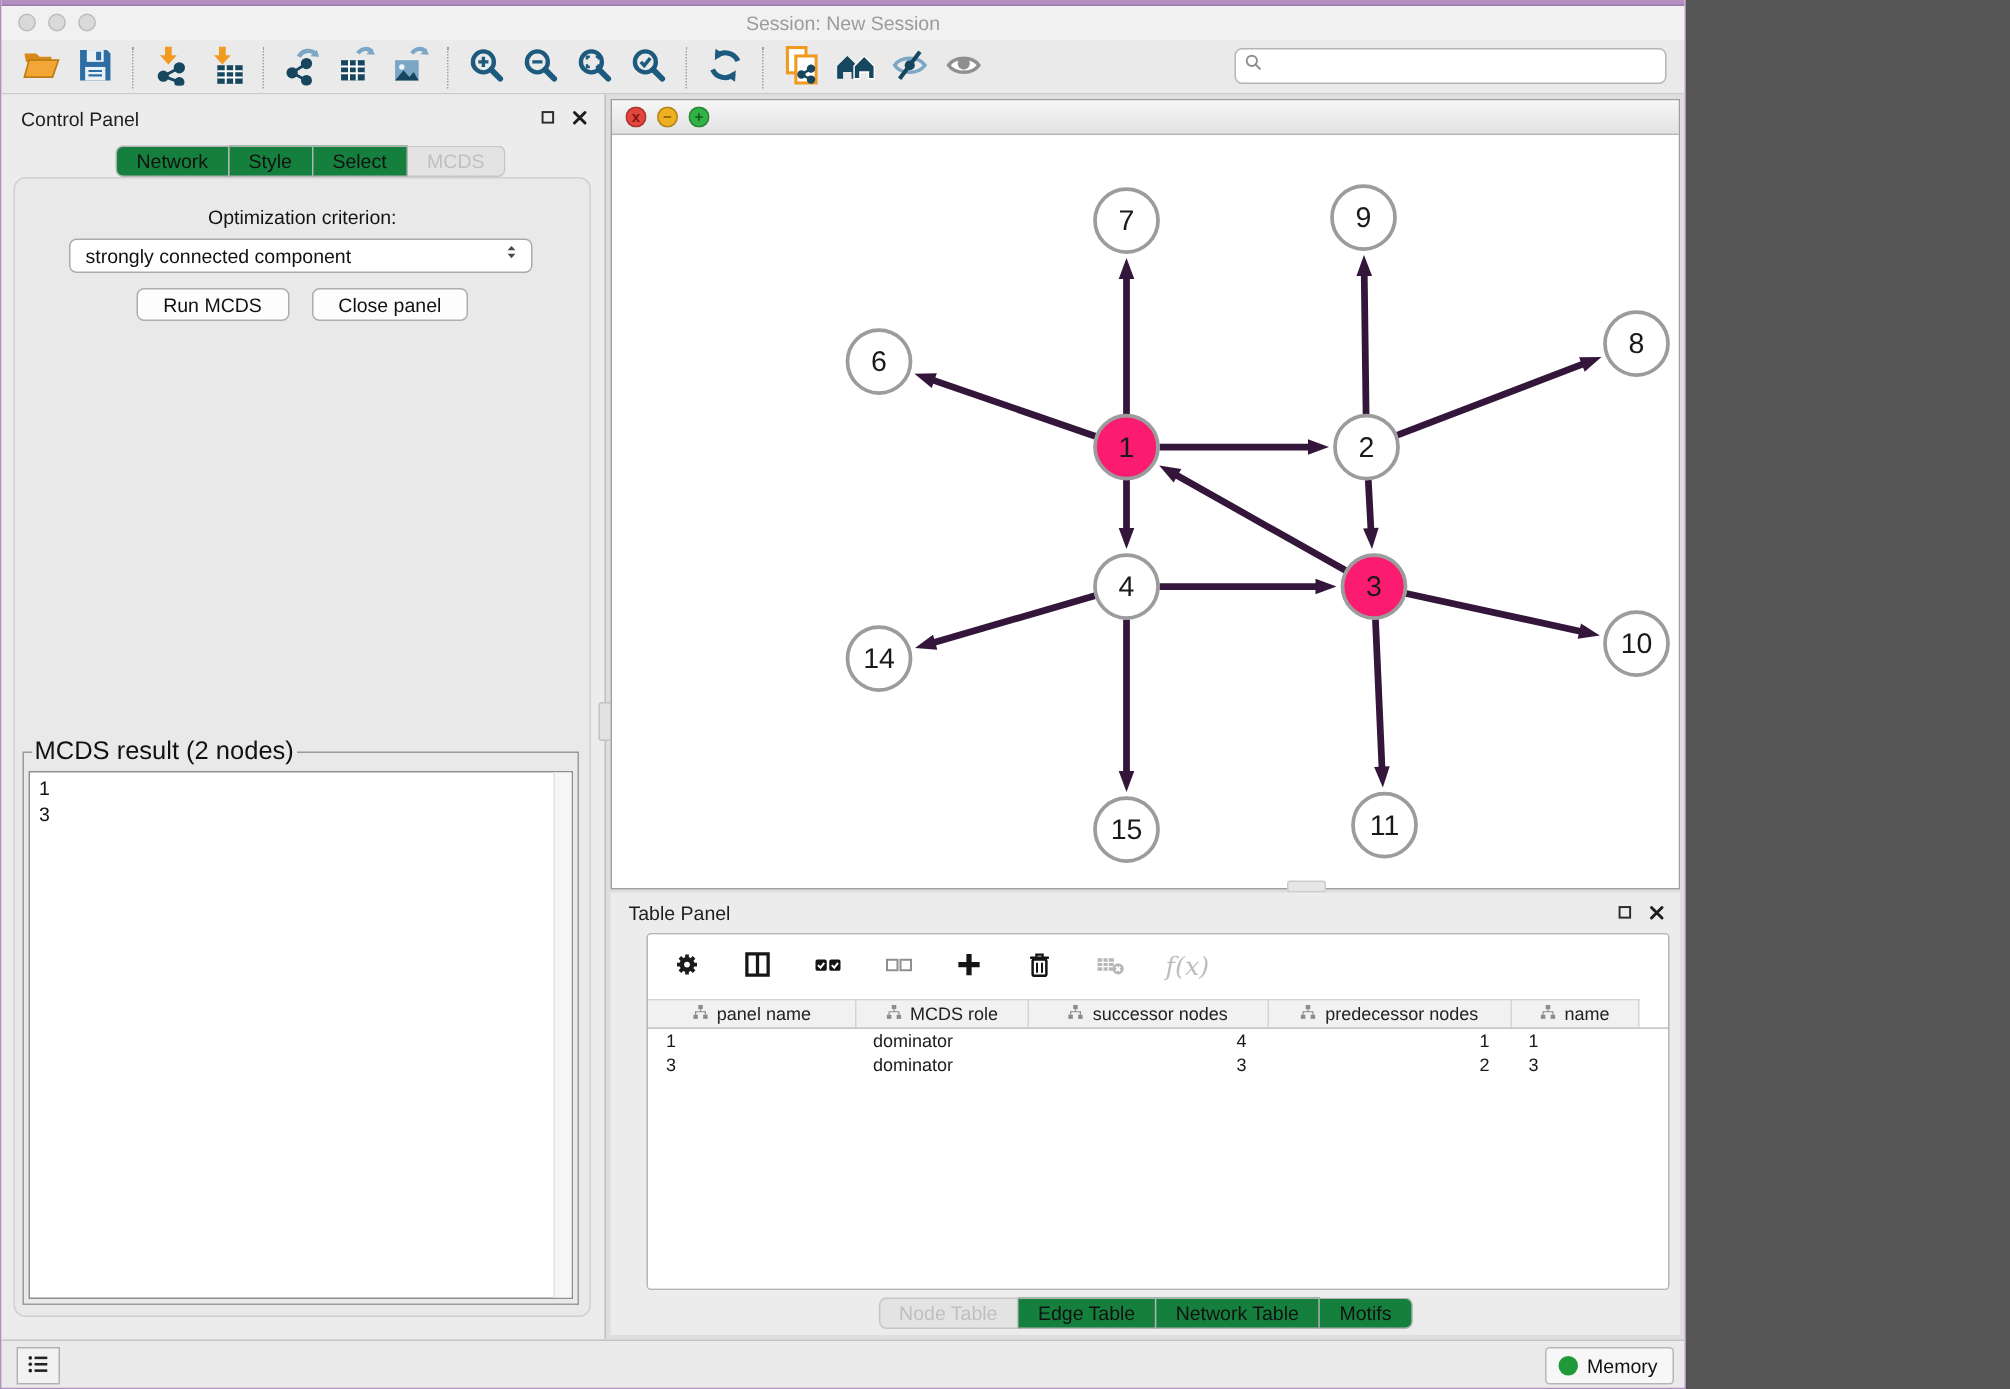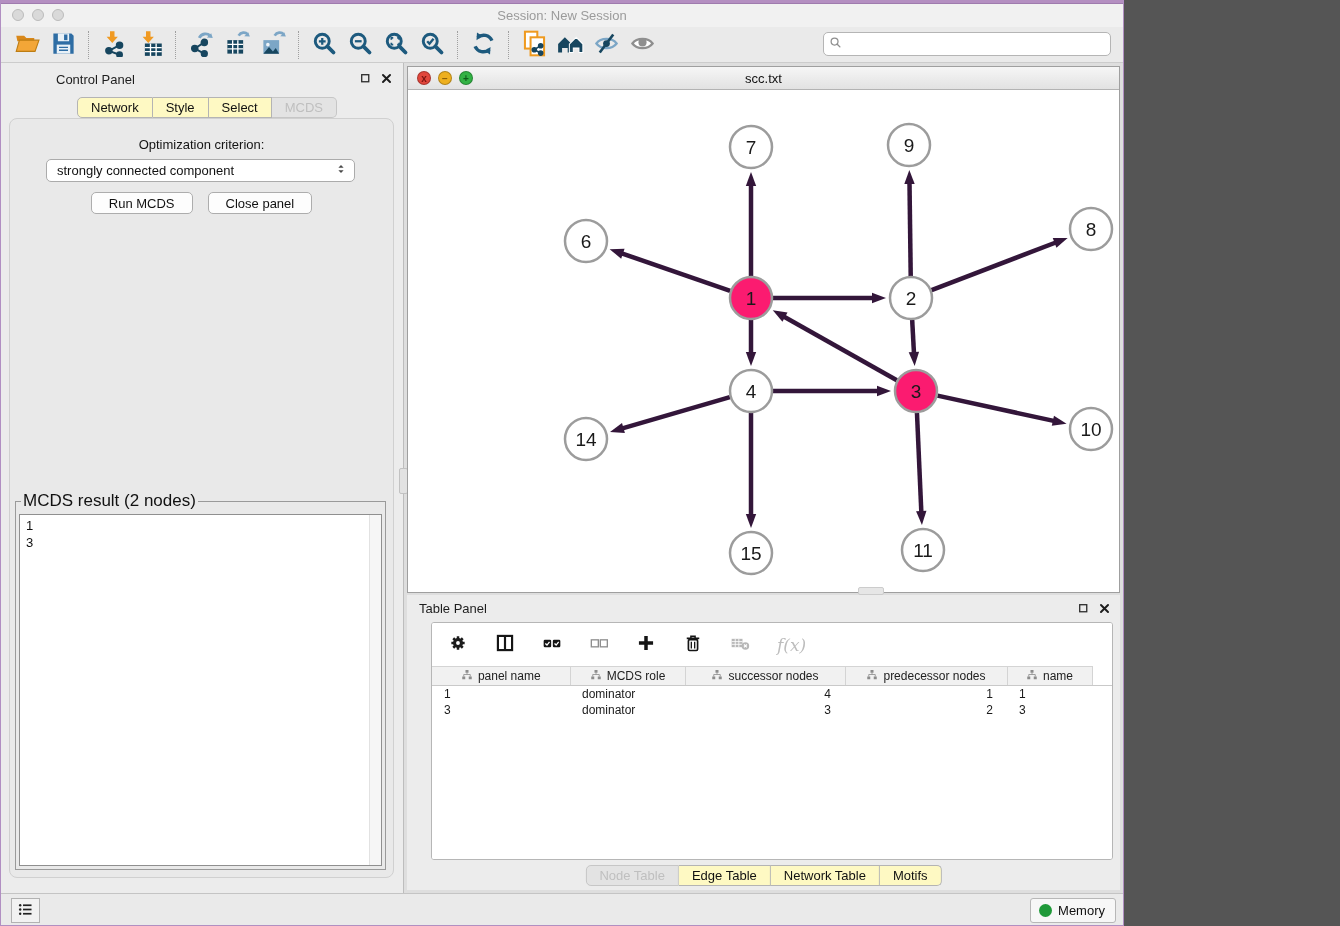--- a/index.html
+++ b/index.html
@@ -17,28 +17,28 @@
     display:flex;align-items:center;padding-left:8px;}
   .tbtn{background:transparent;border:none;width:36px;height:32px;display:flex;align-items:center;justify-content:center;padding:0;cursor:pointer;}
   .tbtn svg{width:27px;height:27px;}
   .tsep{width:1px;height:28px;border-left:1px dotted #9f9f9f;margin:0 7px;}
   #searchbox{position:absolute;right:12px;top:5px;width:288px;height:24px;background:#fff;border:1px solid #b5b5b5;border-radius:5px;display:flex;align-items:center;padding:0 4px;}
   #searchbox svg{width:15px;height:15px;flex:0 0 auto;}
   #searchbox input{flex:1;border:none;outline:none;font-size:13px;background:transparent;height:20px;}
   
   #main{position:absolute;left:0;top:63px;width:100%;height:830px;background:#dedede;}
   
-  #control-panel{position:absolute;left:0;top:0;width:403px;height:100%;background:#ececec;border-right:1px solid #bdbdbd;padding-left:42px;}
+  #control-panel{position:absolute;left:0;top:0;width:403px;height:100%;background:#ececec;border-right:1px solid #bdbdbd;}
   .panel-header{position:relative;height:30px;}
   .panel-header .ph-title{position:absolute;left:13px;top:9px;font-size:13px;color:#1e1e1e;}
   .ph-btns{position:absolute;right:10px;top:8px;display:flex;gap:7px;align-items:center;}
   .ph-btns .pbtn{width:14px;height:14px;background:transparent;border:none;padding:0;display:flex;align-items:center;justify-content:center;cursor:pointer;}
   .pbtn svg{width:13px;height:13px;}
   .tabs-row{position:absolute;display:flex;}
-  .tab{height:21px;padding:0 13px;font-size:13px;display:flex;align-items:center;background:#fef9c3;border:1px solid #b4b4b4;border-left:none;color:#111;cursor:pointer;}
+  .tab{height:21px;padding:0 13px;font-size:13px;display:flex;align-items:center;background:#15803d;border:1px solid #b4b4b4;border-left:none;color:#111;cursor:pointer;}
   .tab:first-child{border-left:1px solid #b4b4b4;border-radius:5px 0 0 5px;}
   .tab:last-child{border-radius:0 5px 5px 0;}
   .tab.selected{background:#e3e3e3;color:#bfbfbf;border-color:#c6c6c6;}
   #cp-tabs{left:76px;top:34px;}
   #cp-page{position:absolute;left:8px;right:9px;top:55px;bottom:15px;background:#e9e9e9;border:1px solid #d0d0d0;border-radius:8px;}
   #opt-label{position:absolute;left:0;right:0;top:18px;text-align:center;font-size:13px;color:#141414;}
   #criterion{position:absolute;left:36px;right:38px;top:40px;height:23px;background:#fff;border:1px solid #ababab;border-radius:5px;display:flex;align-items:center;padding:0 6px 0 10px;cursor:pointer;gap:42px;}
   #criterion .sel-text{flex:1;font-size:13px;color:#111;}
   #criterion svg{width:14px;height:16px;}
   #cp-buttons{position:absolute;left:0;right:0;top:73px;display:flex;justify-content:center;gap:15px;}
@@ -289,21 +289,20 @@
       </div>
     </div>
 
     <div class="vgrip"></div>
 
     <div id="network-frame">
       <div id="nw-titlebar">
         <button class="wlight wl-red">x</button>
         <button class="wlight wl-yellow">−</button>
         <button class="wlight wl-green">+</button>
-        <div id="nw-title">scc.txt</div>
       </div>
       <div id="nw-canvas">
         <svg id="graph-svg" width="929" height="503" viewBox="0 0 929 503">
             <line x1="343" y1="186" x2="343" y2="94" stroke="#33163a" stroke-width="4.5"></line>
             <polygon points="343,82 348.2,96 337.8,96" fill="#33163a"></polygon>
             <line x1="322.2058154797033" y1="200.81655443844295" x2="212.97203760231716" y2="163.08124935352777" stroke="#33163a" stroke-width="4.5"></line>
             <polygon points="201.6297551367008,159.1630063199512 216.56032332780308,158.8193007906901 213.1645126987034,168.64927892755762" fill="#33163a"></polygon>
             <line x1="365" y1="208" x2="466" y2="208" stroke="#33163a" stroke-width="4.5"></line>
             <polygon points="478,208 464,213.2 464,202.8" fill="#33163a"></polygon>
             <line x1="343" y1="230" x2="343" y2="264" stroke="#33163a" stroke-width="4.5"></line>

